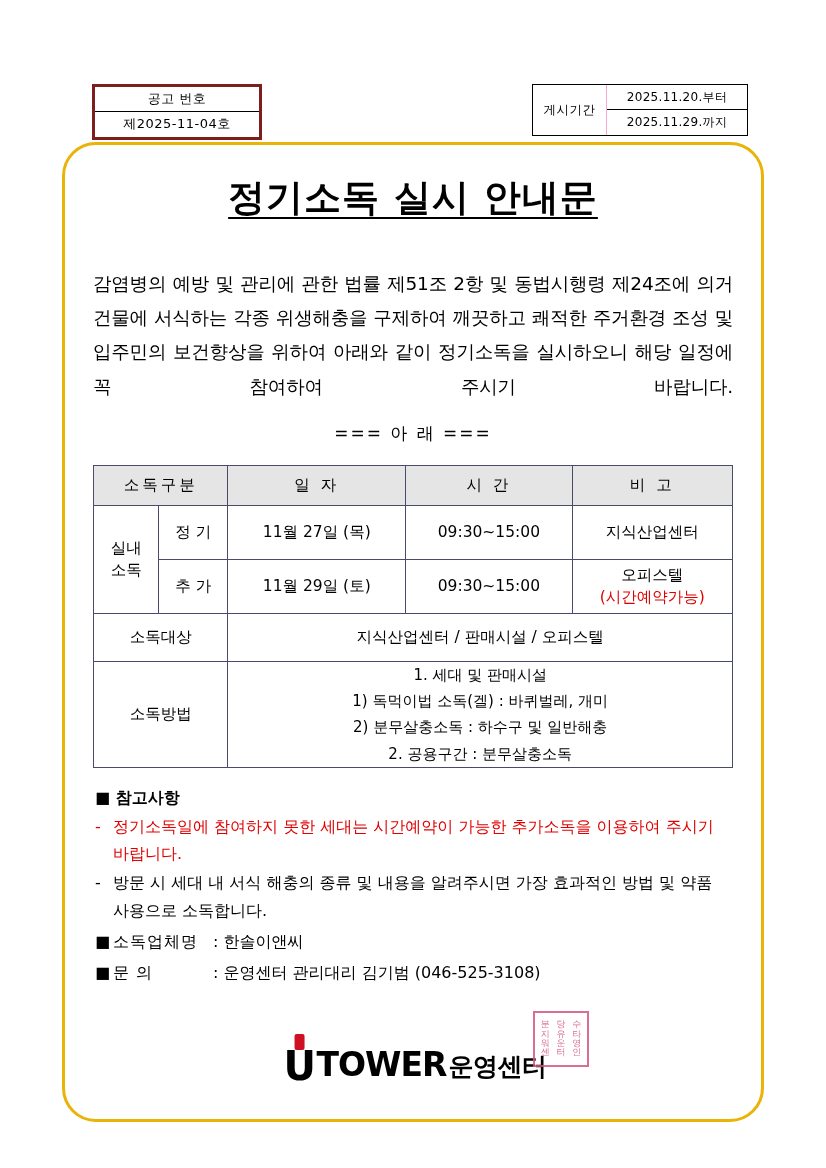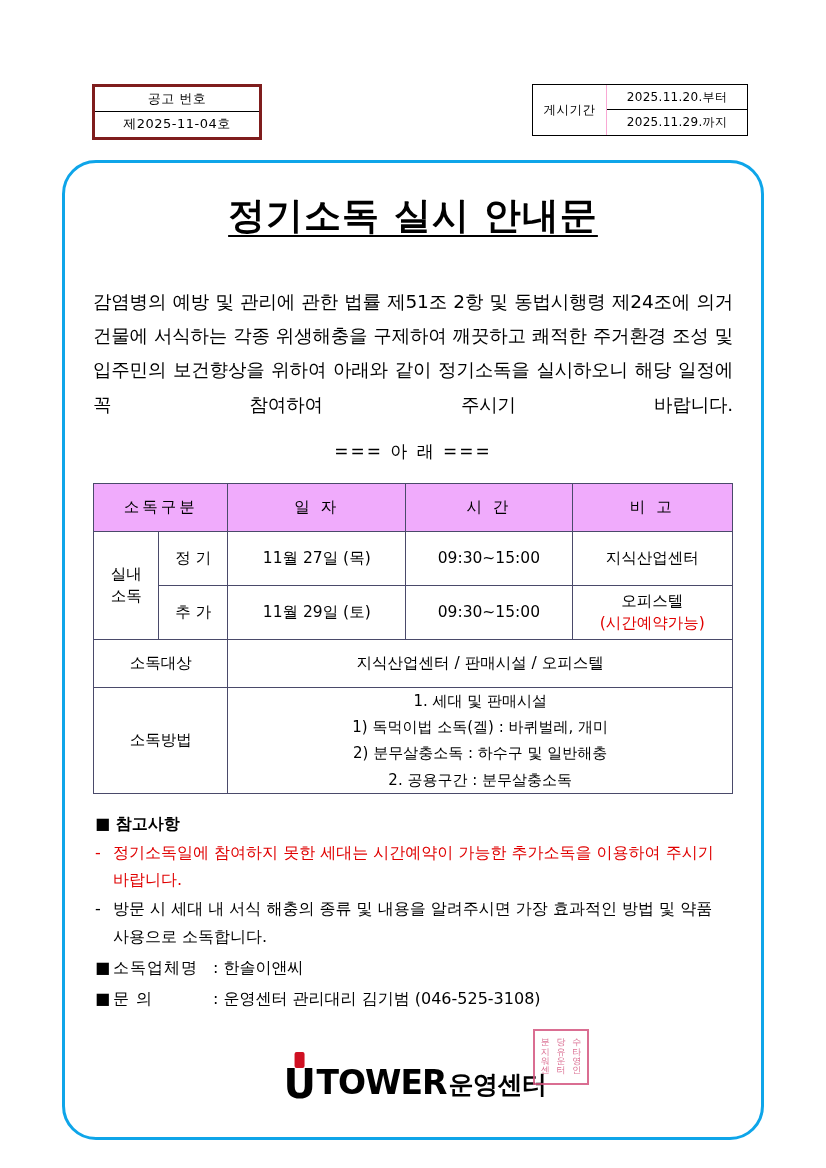--- a/index.html
+++ b/index.html
@@ -63,24 +63,24 @@
     text-align: center;
     font-size: 12px;
     letter-spacing: 0.3px;
   }
   .period-values .cell.top { border-bottom: 1px solid #000; }
 
   
   .frame {
     position: absolute;
     left: 62px;
-    top: 160px;
+    top: 142px;
     width: 702px;
     height: 980px;
-    border: 3px solid #0ea5e9;
+    border: 3px solid #eab308;
     border-radius: 34px;
     background: #fff;
   }
 
   .title {
     text-align: center;
     font-size: 37px;
     font-weight: bold;
     letter-spacing: 1px;
     margin-top: 28px;
@@ -112,22 +112,22 @@
     border-collapse: collapse;
     font-size: 15.5px;
   }
   table.main th, table.main td {
     border: 1px solid #4a4a6a;
     padding: 0;
     text-align: center;
     vertical-align: middle;
   }
   table.main thead th {
-    background: #f0abfc;
-    height: 48px;
+    background: #e5e5e5;
+    height: 40px;
     font-weight: normal;
     letter-spacing: 3px;
     font-size: 15.5px;
   }
   .h-cell { height: 54px; }
   .red { color: #e00000; }
   .cell-two-line { line-height: 1.45; }
   td.left {
     text-align: left;
     padding-left: 18px;

